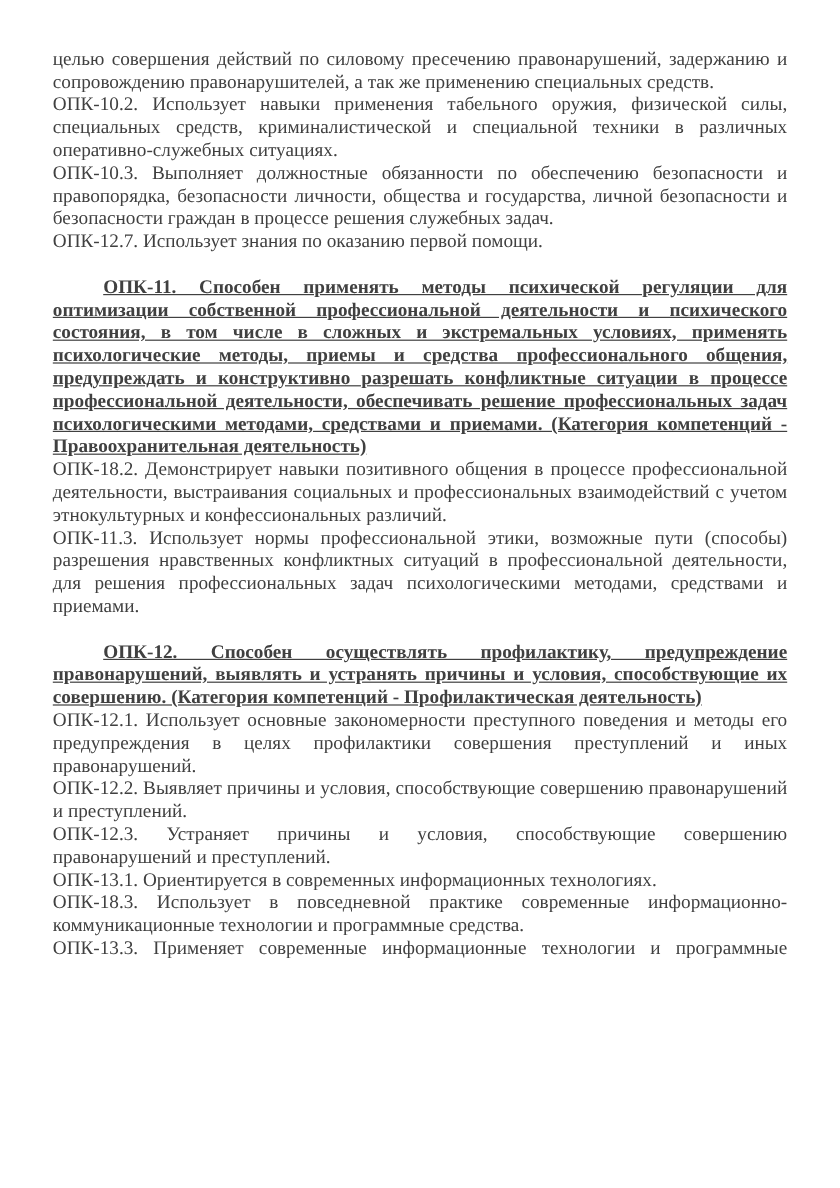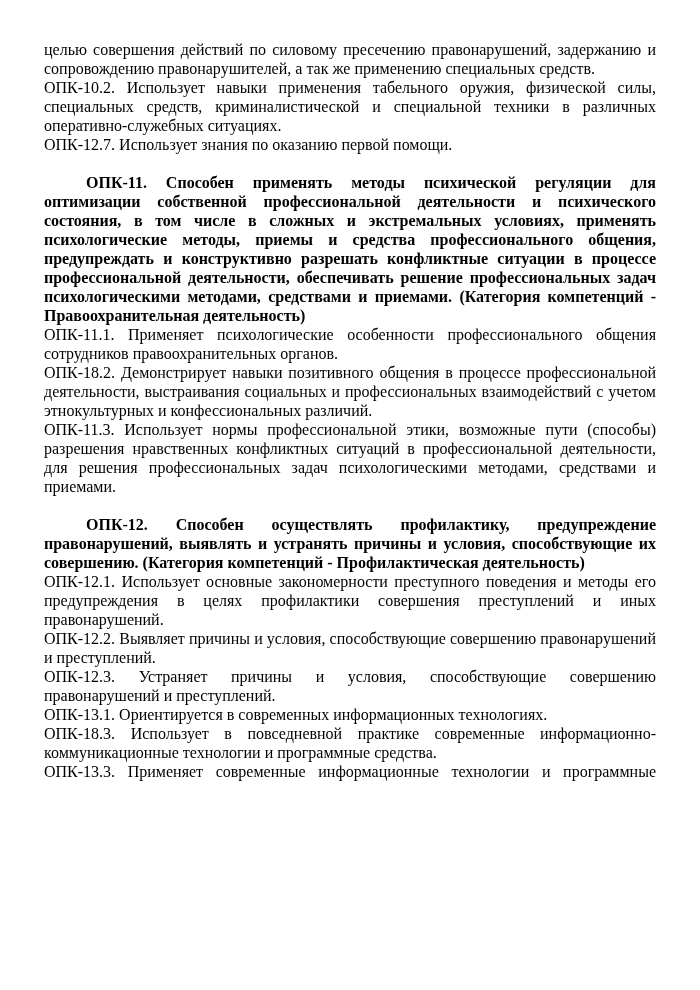--- a/index.html
+++ b/index.html
@@ -14,46 +14,47 @@
     overflow: hidden;
   }
   .page {
     position: absolute;
     left: 44px;
     top: 40px;
     width: 612px;
     font-family: "Liberation Serif", "DejaVu Serif", serif;
     font-size: 16px;
     line-height: 19px;
-    color: #000000;
+    color: #404040;
     text-align: justify;
   }
   .page p {
     margin: 0;
     padding: 0;
   }
   p.section {
     font-weight: 700;
     text-indent: 42px;
     margin-top: 19px;
+    text-decoration: underline;
   }
   p.cont-last {
     
     text-align-last: justify;
   }
 </style>
 </head>
 <body>
 
 <div class="page">
   <p>целью совершения действий по силовому пресечению правонарушений, задержанию и сопровождению правонарушителей, а так же применению специальных средств.</p>
   <p>ОПК-10.2. Использует навыки применения табельного оружия, физической силы, специальных средств, криминалистической и специальной техники в различных оперативно-служебных ситуациях.</p>
+  <p>ОПК-10.3. Выполняет должностные обязанности по обеспечению безопасности и правопорядка, безопасности личности, общества и государства, личной безопасности и безопасности граждан в процессе решения служебных задач.</p>
   <p>ОПК-12.7. Использует знания по оказанию первой помощи.</p>
   <p class="section">ОПК-11. Способен применять методы психической регуляции для оптимизации собственной профессиональной деятельности и психического состояния, в том числе в сложных и экстремальных условиях, применять психологические методы, приемы и средства профессионального общения, предупреждать и конструктивно разрешать конфликтные ситуации в процессе профессиональной деятельности, обеспечивать решение профессиональных задач психологическими методами, средствами и приемами. (Категория компетенций - Правоохранительная деятельность)</p>
-  <p>ОПК-11.1. Применяет психологические особенности профессионального общения сотрудников правоохранительных органов.</p>
   <p>ОПК-18.2. Демонстрирует навыки позитивного общения в процессе профессиональной деятельности, выстраивания социальных и профессиональных взаимодействий с учетом этнокультурных и конфессиональных различий.</p>
   <p>ОПК-11.3. Использует нормы профессиональной этики, возможные пути (способы) разрешения нравственных конфликтных ситуаций в профессиональной деятельности, для решения профессиональных задач психологическими методами, средствами и приемами.</p>
   <p class="section">ОПК-12. Способен осуществлять профилактику, предупреждение правонарушений, выявлять и устранять причины и условия, способствующие их совершению. (Категория компетенций - Профилактическая деятельность)</p>
   <p>ОПК-12.1. Использует основные закономерности преступного поведения и методы его предупреждения в целях профилактики совершения преступлений и иных правонарушений.</p>
   <p>ОПК-12.2. Выявляет причины и условия, способствующие совершению правонарушений и преступлений.</p>
   <p>ОПК-12.3. Устраняет причины и условия, способствующие совершению правонарушений и преступлений.</p>
   <p>ОПК-13.1. Ориентируется в современных информационных технологиях.</p>
   <p>ОПК-18.3. Использует в повседневной практике современные информационно-коммуникационные технологии и программные средства.</p>
   <p class="cont-last">ОПК-13.3. Применяет современные информационные технологии и программные</p>
 </div>

